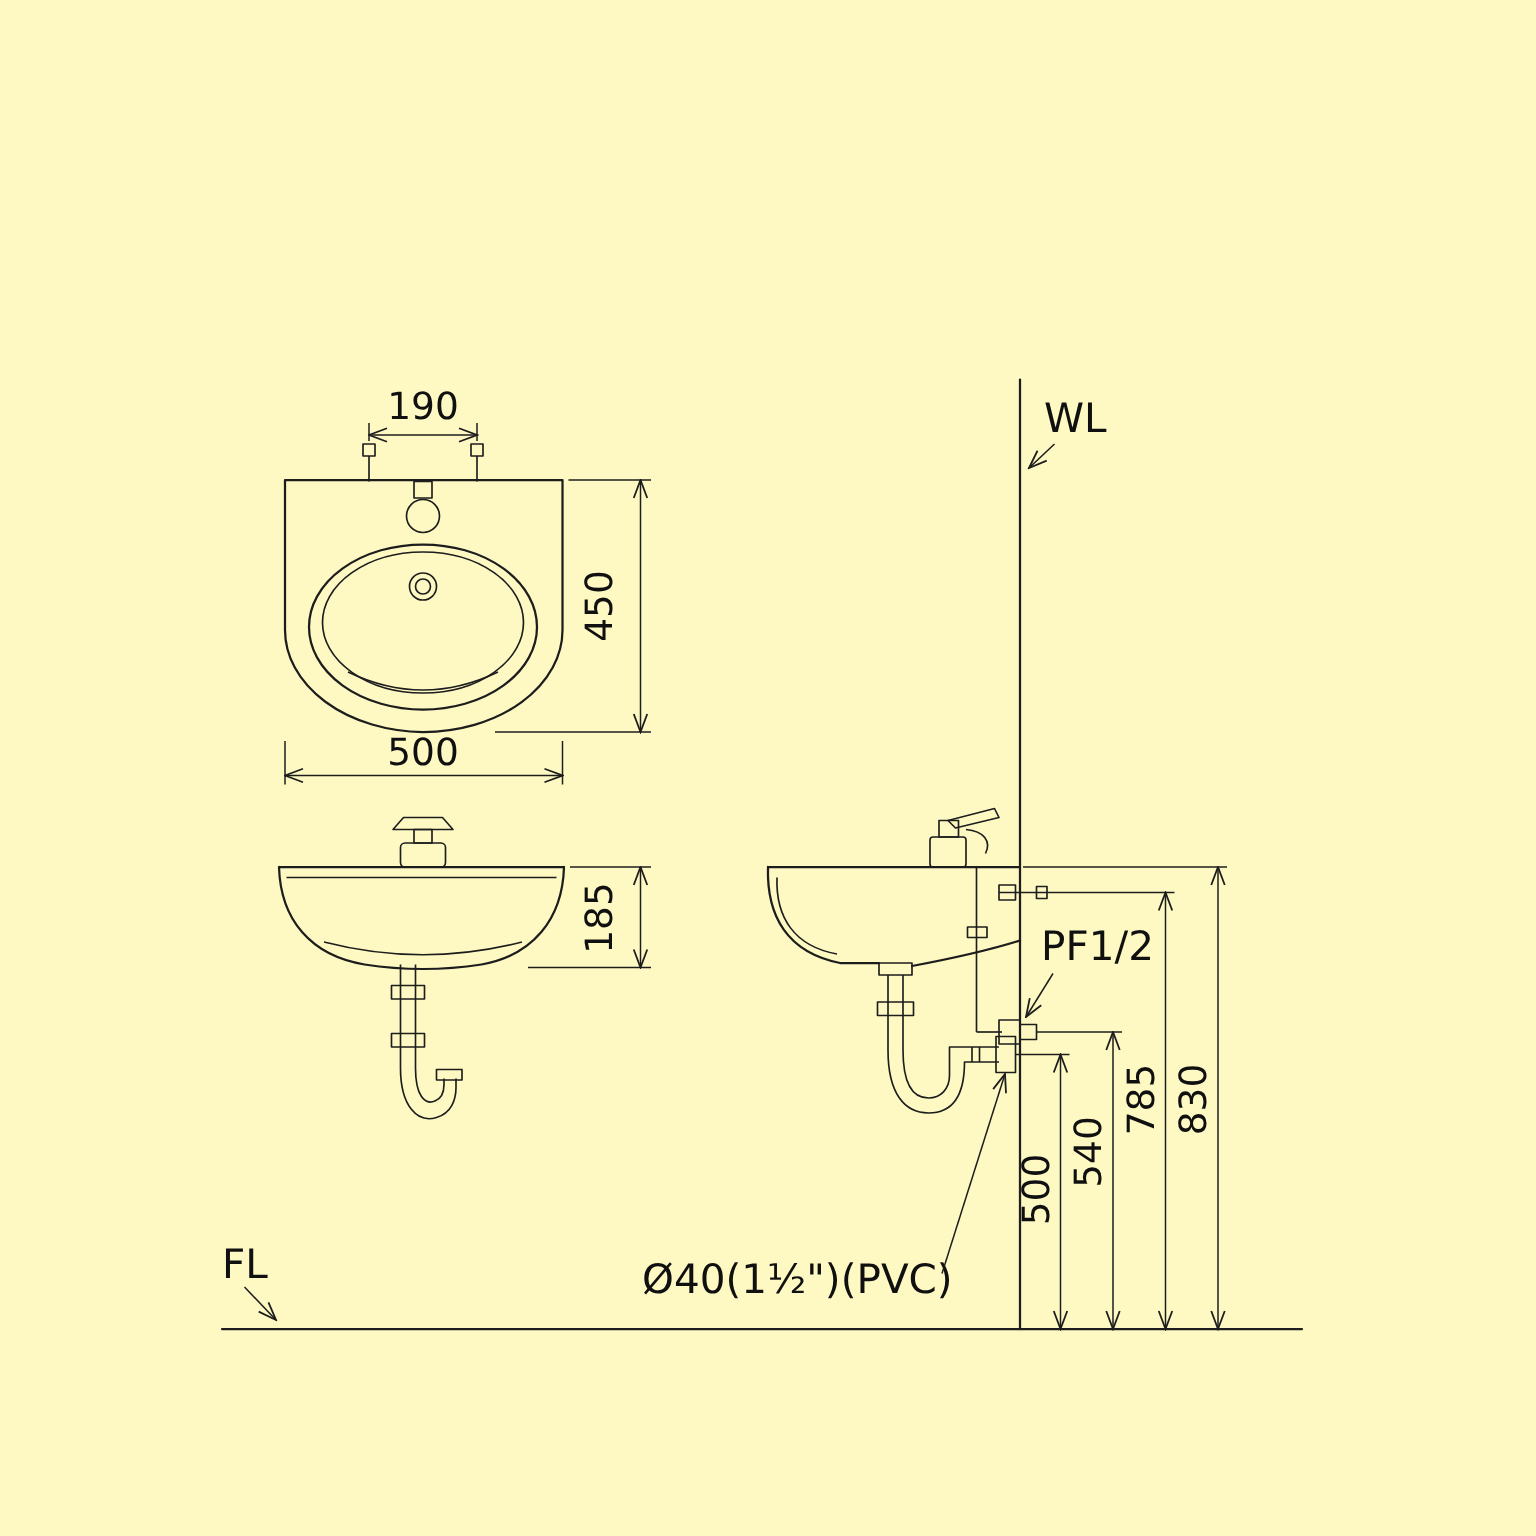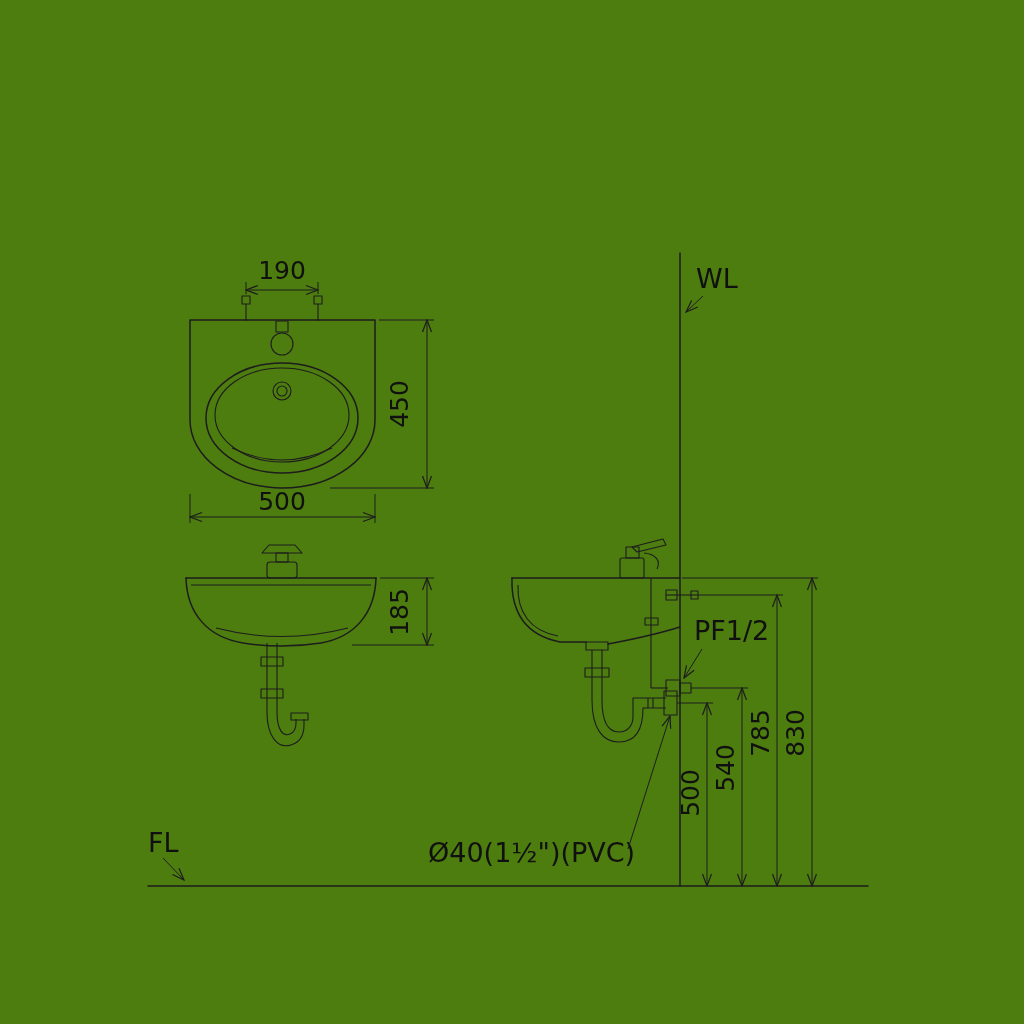--- a/index.html
+++ b/index.html
@@ -1,16 +1,16 @@
 <!DOCTYPE html>
 <html><head>
 <meta charset="utf-8">
 <style>
   html,body{margin:0;padding:0;background:#ffffff;}
-  .stage{width:1024px;height:1024px;position:relative;background:#4d7c0f;overflow:hidden;}
+  .stage{width:1024px;height:1024px;position:relative;background:#fef9c3;overflow:hidden;}
   svg{display:block;}
   .lw{stroke:#1d1d1d;stroke-width:1.5;fill:none;stroke-linejoin:round;stroke-linecap:round;}
   .lt{stroke:#1d1d1d;stroke-width:1.1;fill:none;stroke-linejoin:round;}
   .dm{stroke:#1d1d1d;stroke-width:1;fill:none;}
   text{font-family:"DejaVu Sans","Liberation Sans",sans-serif;fill:#101010;}
   .dtx{font-size:25px;}
   .ltx{font-size:27px;}
 </style>
 </head>
 <body>

